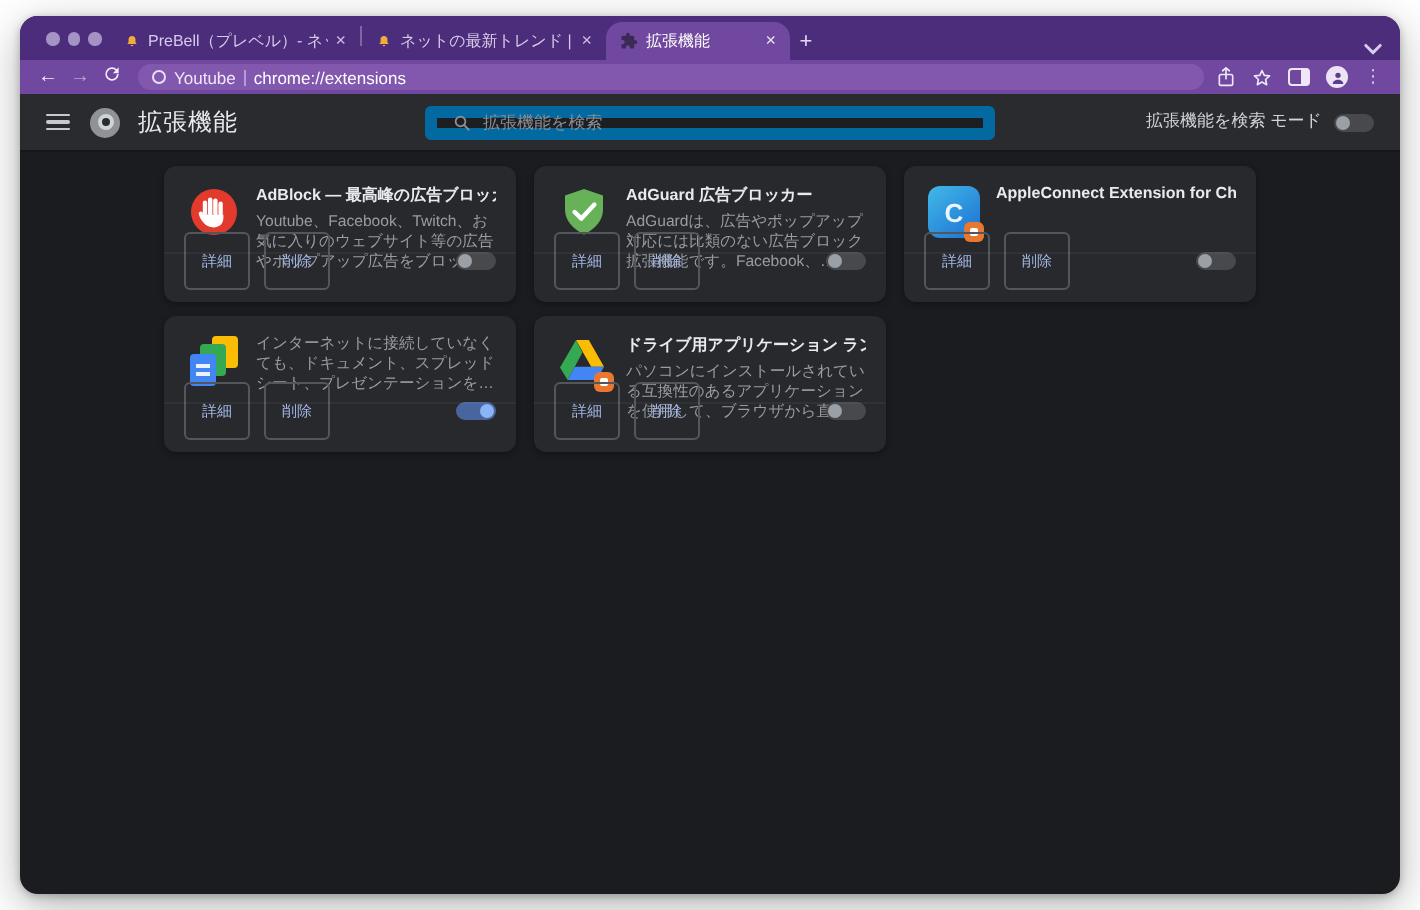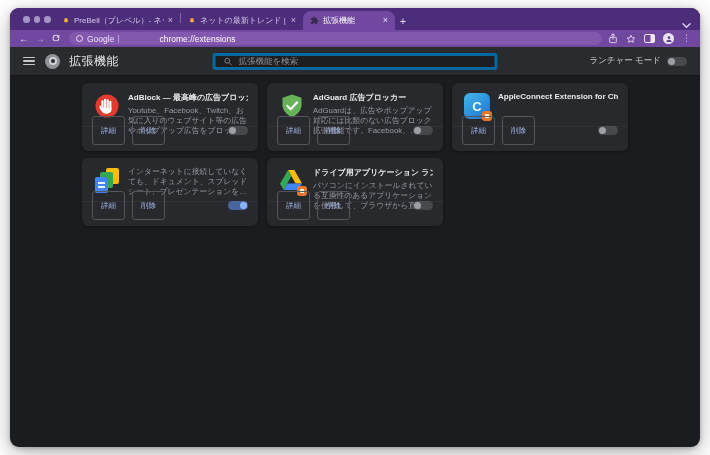--- a/index.html
+++ b/index.html
@@ -32,37 +32,37 @@
   .strip-chevron { position:absolute; right:9px; top:7px; }
 
   
   .toolbar { height:17px; background:#71489f; display:flex; align-items:center; padding:0 9px; gap:6px; flex:none; }
   .nav-ic { font-size:10px; color:#f3ecfb; line-height:1; }
   .nav-ic.fwd { opacity:.55; }
   .addr { height:13px; flex:1; max-width:536px; background:#8257ae; border-radius:7px; margin-left:2px; display:flex; align-items:center; padding:0 7px; gap:4px; font-size:8.5px; }
   .site-ic { width:7px; height:7px; border-radius:50%; border:1.5px solid #e9dff6; flex:none; }
   .addr .site { color:#efe7f9; }
   .addr .vdiv { width:1px; height:8px; background:#b79ad8; }
-  .addr .url { color:#ffffff;margin-left:36px; }
+  .addr .url { color:#ffffff; }
   .right-ics { margin-left:auto; display:flex; align-items:center; gap:8px; }
   .right-ics svg { display:block; }
   .avatar { width:11px; height:11px; border-radius:50%; background:#ece4f6; display:flex; align-items:center; justify-content:center; }
   .more-glyph { color:#d9ccee; font-size:9px; line-height:1; }
 
   
   .bookmarks { height:12px; background:#5d3a92; display:flex; align-items:center; gap:4px; padding-left:13px; font-size:7.5px; color:#e6dcf4; flex:none; }
 
   
   .pgheader { height:29px; background:#2a2b2e; display:flex; align-items:center; padding:0 13px; position:relative; border-bottom:1px solid rgba(0,0,0,.45); flex:none; }
   .menu-ic { display:flex; flex-direction:column; gap:2px; width:12px; }
   .menu-ic i { height:1.5px; background:#c7cacd; display:block; border-radius:1px; }
   .chrome-logo { width:15px; height:15px; border-radius:50%; background:#8f9398; margin-left:10px; display:flex; align-items:center; justify-content:center; }
   .chrome-logo i { width:8px; height:8px; border-radius:50%; background:#2a2b2e; border:2px solid #cfd2d6; display:block; }
   .pgtitle { font-size:12px; color:#e8eaed; margin-left:9px; letter-spacing:.5px; }
-  .searchbox { position:absolute; left:50%; transform:translateX(-50%); width:285px; height:17px; background:#1d1e21; border:3px solid #0369a1; border-radius:3px; display:flex; align-items:center; padding:0 8px; gap:6px; }
+  .searchbox { position:absolute; left:50%; transform:translateX(-50%); width:285px; height:17px; background:#1d1e21; border:6px solid #0369a1; border-radius:3px; display:flex; align-items:center; padding:0 8px; gap:6px; }
   .searchbox input { flex:1; background:transparent; border:none; outline:none; font-size:8.5px; color:#c9ccd0; font-family:"Liberation Sans", sans-serif; }
   .searchbox input::placeholder { color:#8b8f94; }
   .devmode { position:absolute; right:13px; display:flex; align-items:center; gap:6px; }
   .devmode .dev-label { font-size:8.5px; color:#d2d4d7; }
 
   
   .toggle { width:20px; height:9px; border-radius:5px; background:#47494d; position:relative; flex:none; }
   .toggle .knob { position:absolute; top:1px; left:1px; width:7px; height:7px; border-radius:50%; background:#9aa0a6; }
   .toggle.on { background:#49659e; }
   .toggle.on .knob { left:auto; right:1px; background:#8ab4f8; }
@@ -138,21 +138,21 @@
   <div class="toolbar">
     <span class="nav-ic">←</span>
     <span class="nav-ic fwd">→</span>
     <span class="nav-ic">
       <svg width="10" height="10" viewBox="0 0 24 24">
           <path fill="#f3ecfb" d="M17.65 6.35A7.95 7.95 0 0012 4a8 8 0 108 8h-2a6 6 0 11-1.76-4.24L13 11h7V4l-2.35 2.35z"></path>
         </svg>
     </span>
     <div class="addr">
       <span class="site-ic"></span>
-      <span class="site">Google</span>
+      <span class="site">Youtube</span>
       <span class="vdiv"></span>
       <span class="url">chrome://extensions</span>
     </div>
     <div class="right-ics">
       <span>
         <svg width="10" height="11" viewBox="0 0 24 26">
             <g fill="none" stroke="#efe7f9" stroke-width="2" stroke-linecap="round" stroke-linejoin="round">
               <rect x="4" y="10" width="16" height="13" rx="2"></rect>
               <path d="M12 2v13M8 5.5L12 2l4 3.5"></path>
             </g>
@@ -191,21 +191,21 @@
       </span>
     <span class="pgtitle">拡張機能</span>
     <div class="searchbox">
       <svg width="9" height="9" viewBox="0 0 24 24">
           <circle cx="10" cy="10" r="6.5" fill="none" stroke="#8b8f94" stroke-width="2.4"></circle>
           <line x1="15" y1="15" x2="21" y2="21" stroke="#8b8f94" stroke-width="2.4" stroke-linecap="round"></line>
         </svg>
       <input type="text" placeholder="拡張機能を検索" style="">
     </div>
     <div class="devmode">
-      <span class="dev-label">ランチャー モード</span>
+      <span class="dev-label">拡張機能を検索 モード</span>
       <span class="toggle">
           <span class="knob"></span>
         </span>
     </div>
   </div>
 
   <div class="content">
     <div class="grid">
 
       <div class="card">

